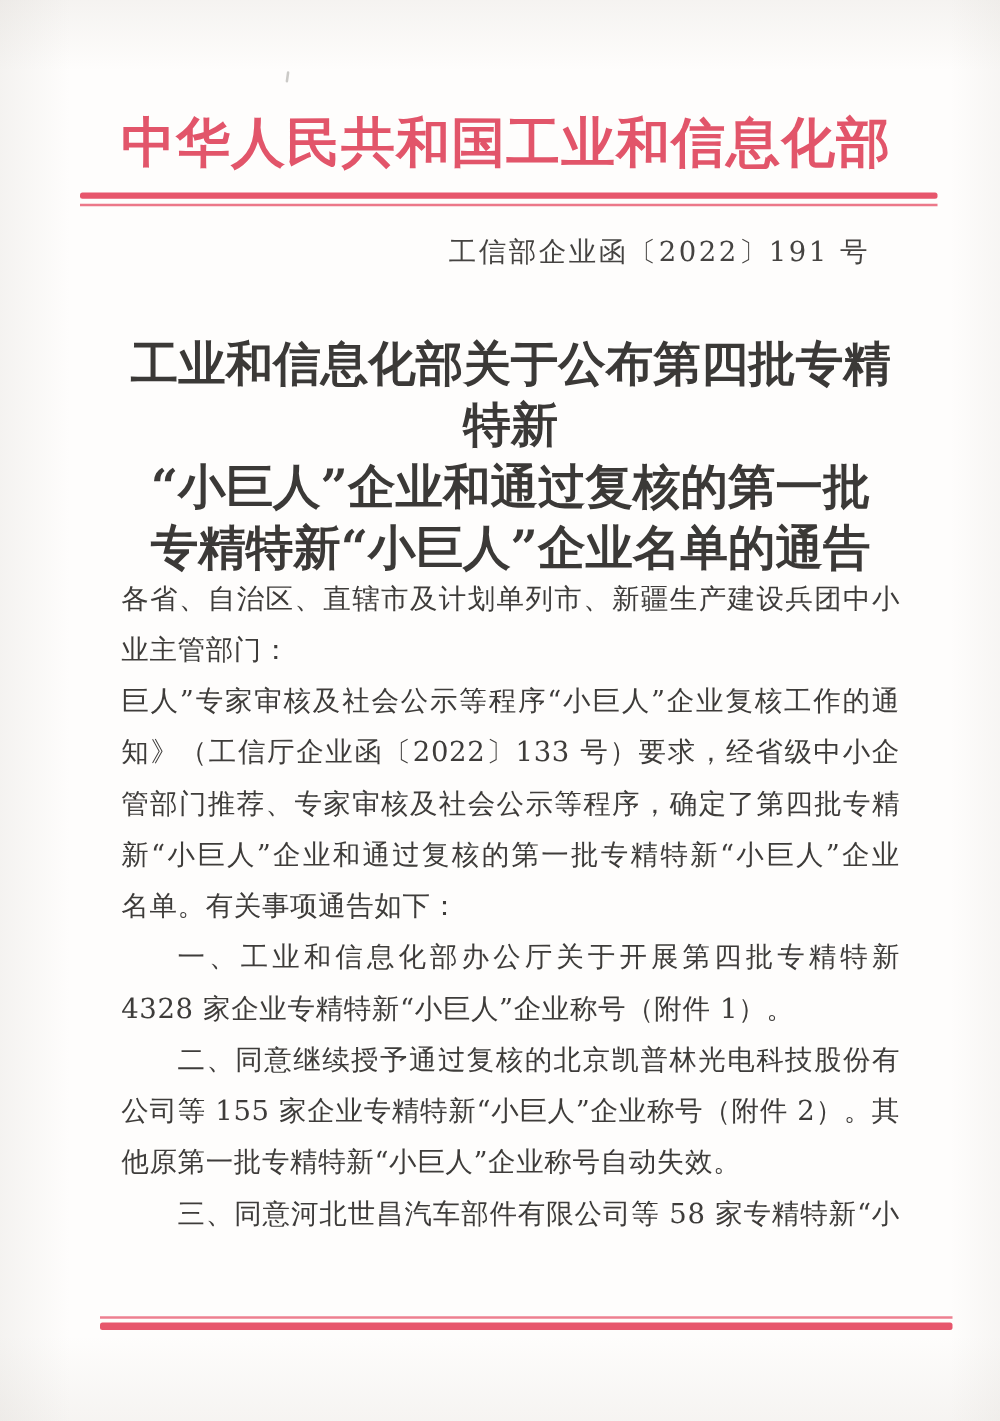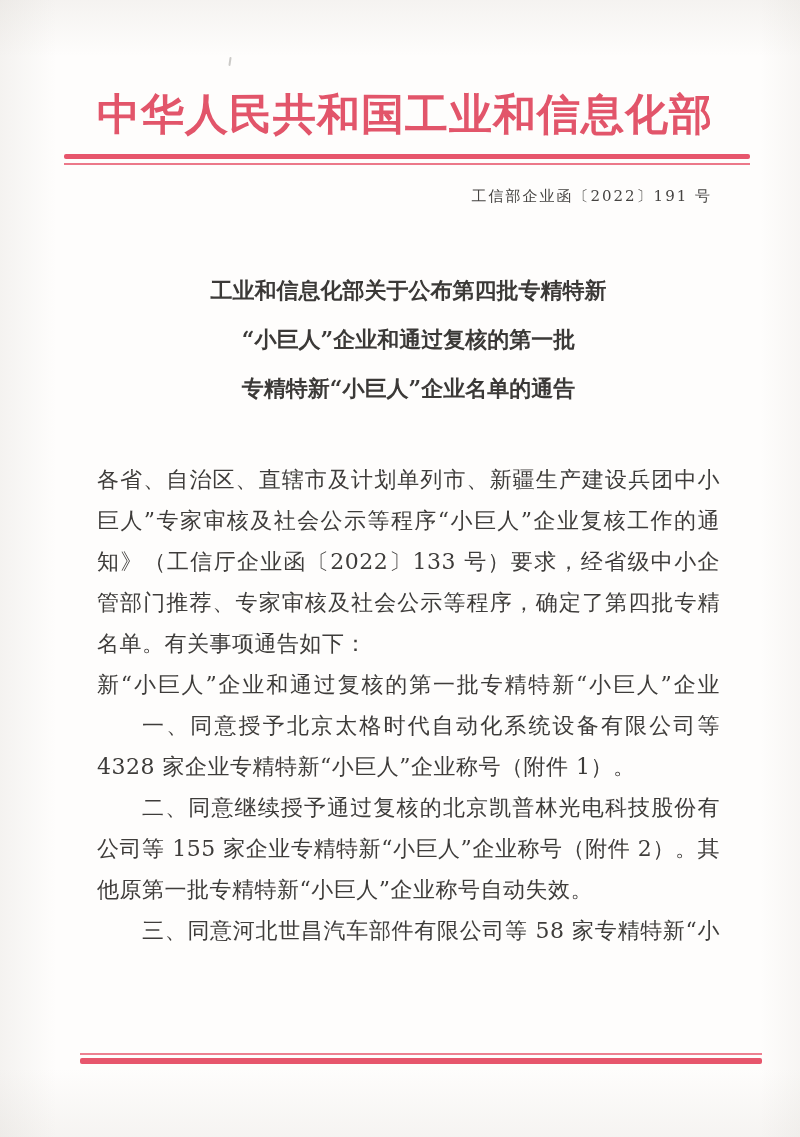--- a/index.html
+++ b/index.html
@@ -34,33 +34,33 @@
     white-space: nowrap;
     color: var(--header-red);
   }
   .rule-top { position: absolute; top: 154px; left: 64px; width: 686px; }
   .rule-top .thick { height: 5px; background: var(--rule-red); border-radius: 2px; }
   .rule-top .gap   { height: 4px; }
   .rule-top .thin  { height: 2px; background: var(--rule-red); opacity: 0.8; }
   .doc-number {
     position: absolute;
     top: 187px;
-    right: 88px;
-    font-size: 15px;
+    right: 104px;
+    font-size: 22px;
     letter-spacing: 2px;
     color: #454341;
     white-space: nowrap;
   }
   .doc-title {
     position: absolute;
     top: 266px;
     left: 97px;
     width: 623px;
     text-align: center;
-    font-size: 22px;
+    font-size: 38px;
     font-weight: bold;
     line-height: 49px;
     color: #3b3937;
   }
   .doc-body {
     position: absolute;
     top: 459px;
     left: 97px;
     width: 623px;
     font-size: 22px;
@@ -105,26 +105,27 @@
   <div class="doc-number">工信部企业函〔2022〕191 号</div>
 
   <div class="doc-title">
     <div class="tline">工业和信息化部关于公布第四批专精特新</div>
     <div class="tline">“小巨人”企业和通过复核的第一批</div>
     <div class="tline">专精特新“小巨人”企业名单的通告</div>
   </div>
 
   <div class="doc-body">
     <div class="bline fill">各省、自治区、直辖市及计划单列市、新疆生产建设兵团中小企</div>
+    <div class="bline">业主管部门：</div>
     <div class="bline fill">巨人”专家审核及社会公示等程序“小巨人”企业复核工作的通</div>
     <div class="bline fill">知》（工信厅企业函〔2022〕133 号）要求，经省级中小企业主</div>
     <div class="bline fill">管部门推荐、专家审核及社会公示等程序，确定了第四批专精特</div>
+    <div class="bline fill">新“小巨人”企业和通过复核的第一批专精特新“小巨人”企业</div>
     <div class="bline">名单。有关事项通告如下：</div>
-    <div class="bline fill">新“小巨人”企业和通过复核的第一批专精特新“小巨人”企业</div>
-    <div class="bline fill ind">一、同意授予北京太格时代自动化系统设备有限公司等</div>
+    <div class="bline fill ind">一、工业和信息化部办公厅关于开展第四批专精特新</div>
     <div class="bline">4328 家企业专精特新“小巨人”企业称号（附件 1）。</div>
     <div class="bline fill ind">二、同意继续授予通过复核的北京凯普林光电科技股份有限</div>
     <div class="bline fill">公司等 155 家企业专精特新“小巨人”企业称号（附件 2）。其</div>
     <div class="bline">他原第一批专精特新“小巨人”企业称号自动失效。</div>
     <div class="bline fill ind">三、同意河北世昌汽车部件有限公司等 58 家专精特新“小</div>
   </div>
 
   <div class="rule-bottom">
     <div class="thin"></div>
     <div class="gap"></div>

